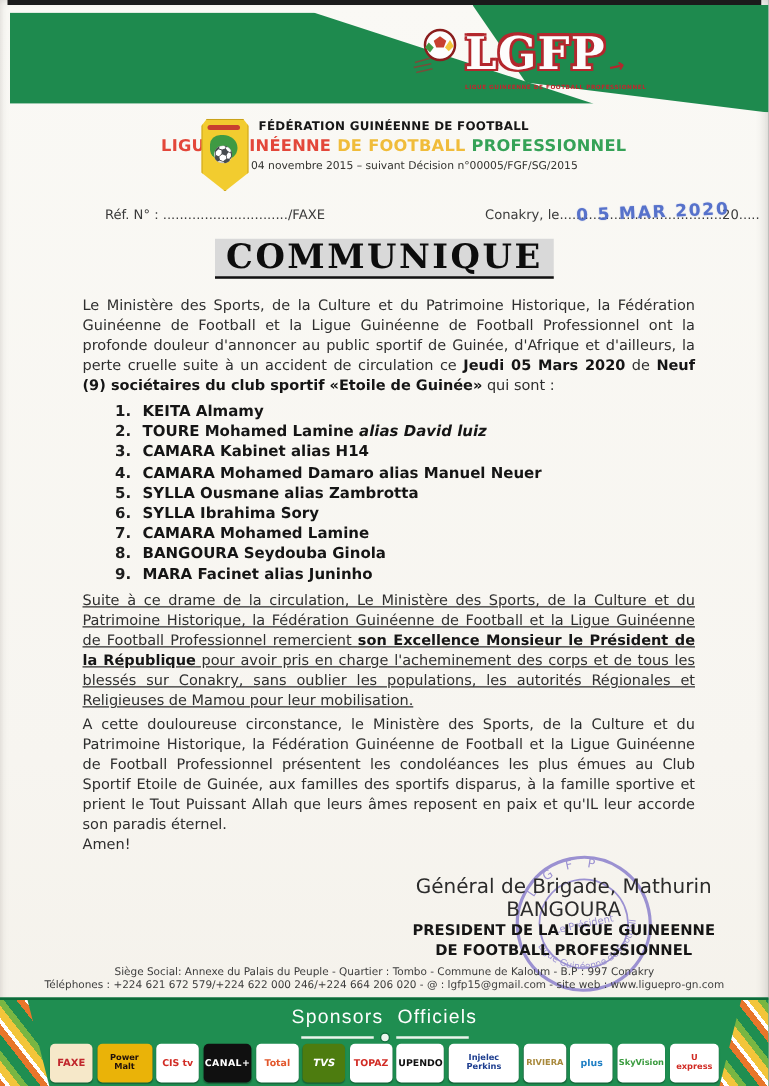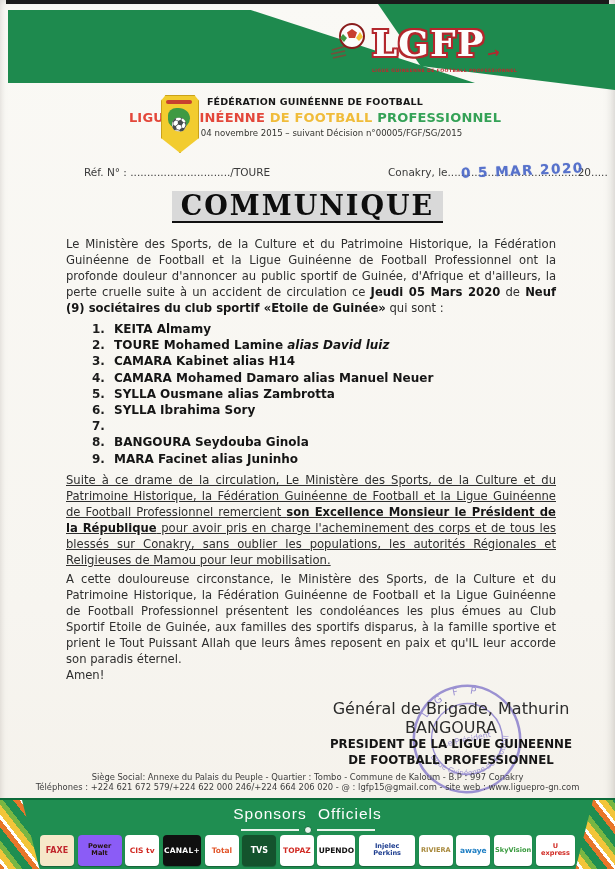--- a/index.html
+++ b/index.html
@@ -70,25 +70,25 @@
   .sponsors-title{position:absolute;left:0;top:5px;width:615px;text-align:center;color:#fdfdfd;font-family:"Liberation Sans",sans-serif;
     font-size:15.5px;letter-spacing:1px;word-spacing:6px;}
   .sponsors-divider{position:absolute;left:0;top:26px;width:615px;display:flex;align-items:center;justify-content:center;gap:5px;}
   .sponsors-divider .bar{width:58px;height:1.5px;background:#eaf4ec;}
   .sponsors-divider .dot{width:6px;height:6px;border-radius:50%;background:#eaf4ec;border:1px solid #0d6b3a;}
   .logo-row{position:absolute;left:40px;top:34px;width:535px;height:32px;display:flex;gap:3.5px;justify-content:center;align-items:center;}
   .logo-card{flex:1 1 auto;min-width:30px;height:29px;border-radius:4px;display:flex;align-items:center;justify-content:center;
     text-align:center;font-weight:800;font-size:6.6px;line-height:7px;padding:1px 2px;background:#fff;color:#333;
     box-shadow:0 1px 1px rgba(0,0,0,.3);overflow:hidden;}
   .lg-faxe{background:#f6e8c9;color:#c0272d;font-size:8px;}
-  .lg-powermalt{background:#8b5cf6;color:#23120a;}
+  .lg-powermalt{background:#eab308;color:#23120a;}
   .lg-cistv{color:#d12b24;font-size:7.5px;}
   .lg-canal{background:#101010;color:#fff;font-size:7.5px;letter-spacing:.3px;}
   .lg-total{color:#e2572c;font-size:7.5px;}
-  .lg-tvs{background:#14532d;color:#fff;font-size:8px;}
+  .lg-tvs{background:#4d7c0f;color:#fff;font-style:italic;font-size:8px;}
   .lg-topaz{color:#d12b24;font-size:7.5px;}
   .lg-upendo{color:#101010;font-size:7.5px;}
   .lg-injelec{color:#1d3d8f;}
   .lg-riviera{color:#a8893c;}
   .lg-awaye{color:#1f7fc4;font-size:7.5px;}
   .lg-skyvision{color:#3a9b3f;}
   .lg-uexpress{color:#d12b24;}
 </style>
 </head>
 <body>
@@ -126,21 +126,21 @@
     <div class="ball">⚽</div>
   </div>
 
   <div class="org-header">
     <div class="org-federation">FÉDÉRATION GUINÉENNE DE FOOTBALL</div>
     <div class="org-ligue"><span class="lg1">LIGUE GUINÉENNE </span><span class="lg2">DE FOOTBALL </span><span class="lg3">PROFESSIONNEL</span></div>
     <div class="org-creation">Crée le 04 novembre 2015 – suivant Décision n°00005/FGF/SG/2015</div>
   </div>
 
   <div class="ref-row">
-    <span class="ref-left">Réf. N° : ............................../TOURE</span>
+    <span class="ref-left">Réf. N° : ............................../FAXE</span>
     <span class="date-right"><span>Conakry, le</span><span>.......................................</span><span>20</span><span>.....</span><span class="date-stamp">0 5 MAR 2020</span></span>
   </div>
 
   <div class="communique-title"><span>COMMUNIQUE</span></div>
 
   <div class="para p1"><span>Le Ministère des Sports, de la Culture et du Patrimoine Historique, la Fédération Guinéenne de Football et la Ligue Guinéenne de Football Professionnel ont la profonde douleur d'annoncer au public sportif de Guinée, d'Afrique et d'ailleurs, la perte cruelle suite à un accident de circulation ce </span><span class="seg-b">Jeudi 05 Mars 2020</span><span> de </span><span class="seg-b">Neuf (9) sociétaires du club sportif «Etoile de Guinée»</span><span> qui sont :</span></div>
 
   <div class="victims">
     <div class="victim-row">
         <span class="victim-num">1.</span>
@@ -161,20 +161,21 @@
     <div class="victim-row">
         <span class="victim-num">5.</span>
         <span><span class="seg-b">SYLLA Ousmane alias Zambrotta</span></span>
       </div>
     <div class="victim-row">
         <span class="victim-num">6.</span>
         <span><span class="seg-b">SYLLA Ibrahima Sory</span></span>
       </div>
     <div class="victim-row">
         <span class="victim-num">7.</span>
+        <span><span class="seg-b">CAMARA Mohamed Lamine</span></span>
       </div>
     <div class="victim-row">
         <span class="victim-num">8.</span>
         <span><span class="seg-b">BANGOURA Seydouba Ginola</span></span>
       </div>
     <div class="victim-row">
         <span class="victim-num">9.</span>
         <span><span class="seg-b">MARA Facinet alias Juninho</span></span>
       </div>
   </div>
@@ -221,19 +222,19 @@
       <div class="logo-card lg-faxe">FAXE</div>
       <div class="logo-card lg-powermalt">Power Malt</div>
       <div class="logo-card lg-cistv">CIS tv</div>
       <div class="logo-card lg-canal">CANAL+</div>
       <div class="logo-card lg-total">Total</div>
       <div class="logo-card lg-tvs">TVS</div>
       <div class="logo-card lg-topaz">TOPAZ</div>
       <div class="logo-card lg-upendo">UPENDO</div>
       <div class="logo-card lg-injelec">Injelec Perkins</div>
       <div class="logo-card lg-riviera">RIVIERA</div>
-      <div class="logo-card lg-awaye">awaye</div>
+      <div class="logo-card lg-awaye">plus</div>
       <div class="logo-card lg-skyvision">SkyVision</div>
       <div class="logo-card lg-uexpress">U express</div>
     </div>
   </div>
 
 </div>
 
 </body></html>

